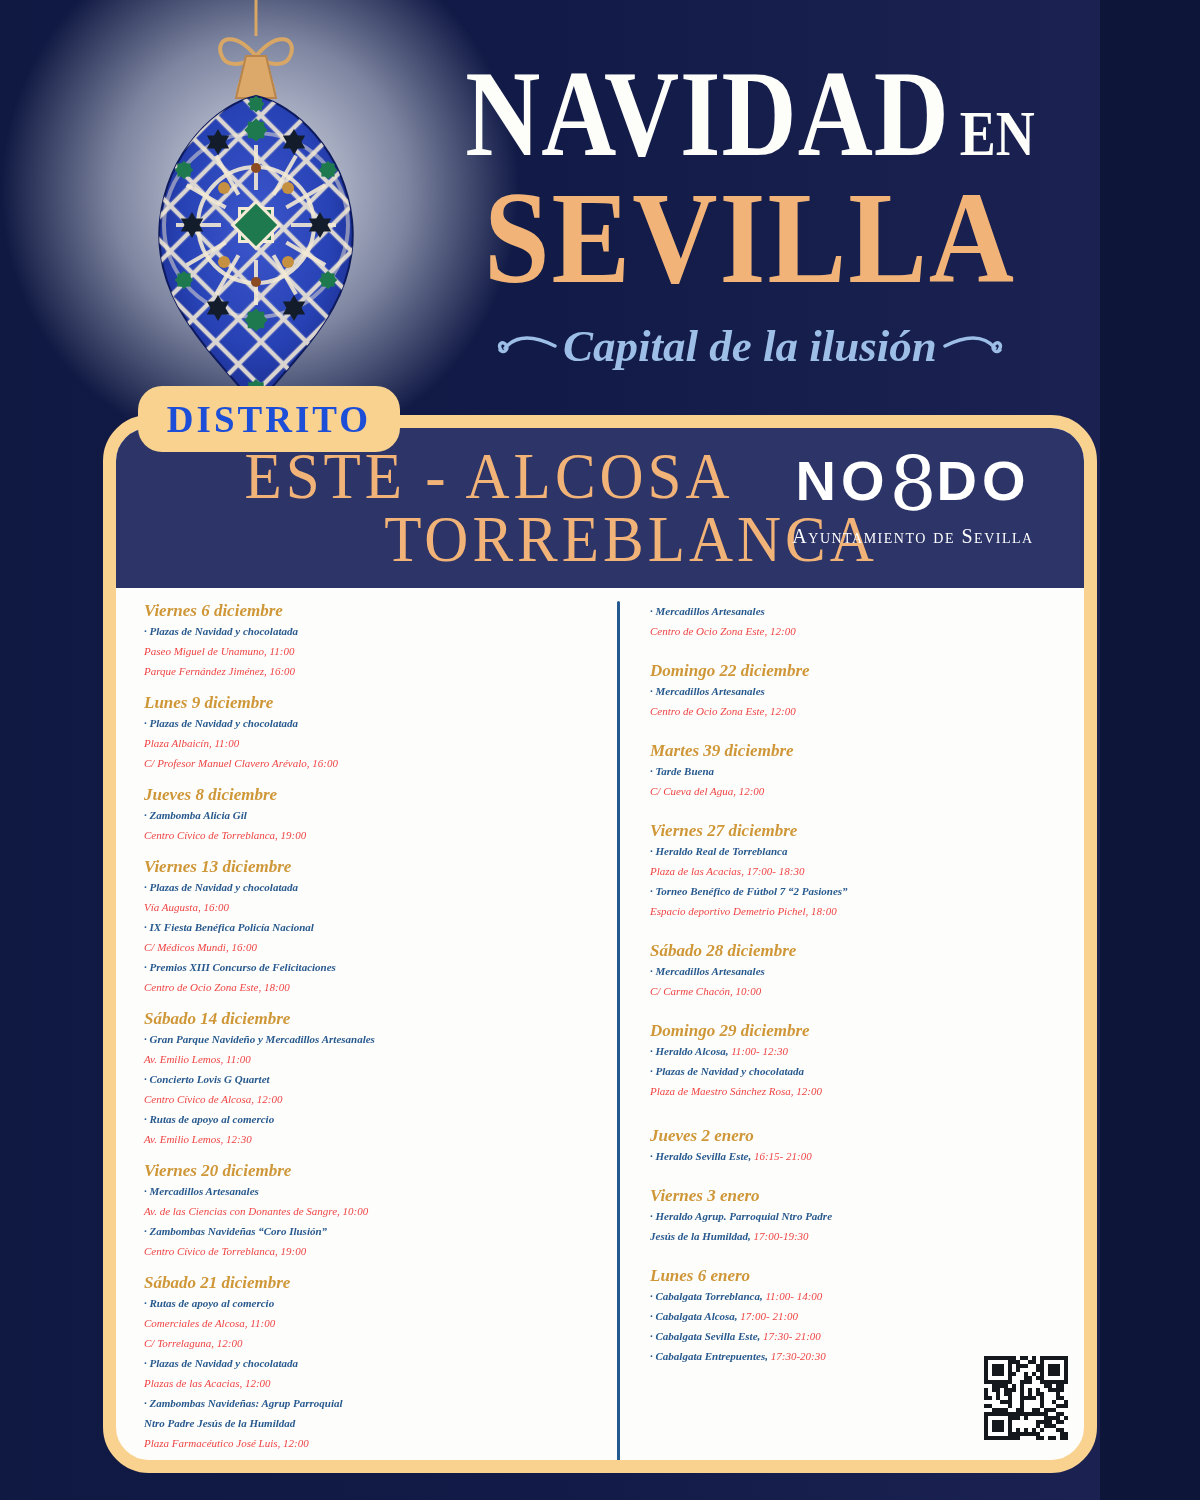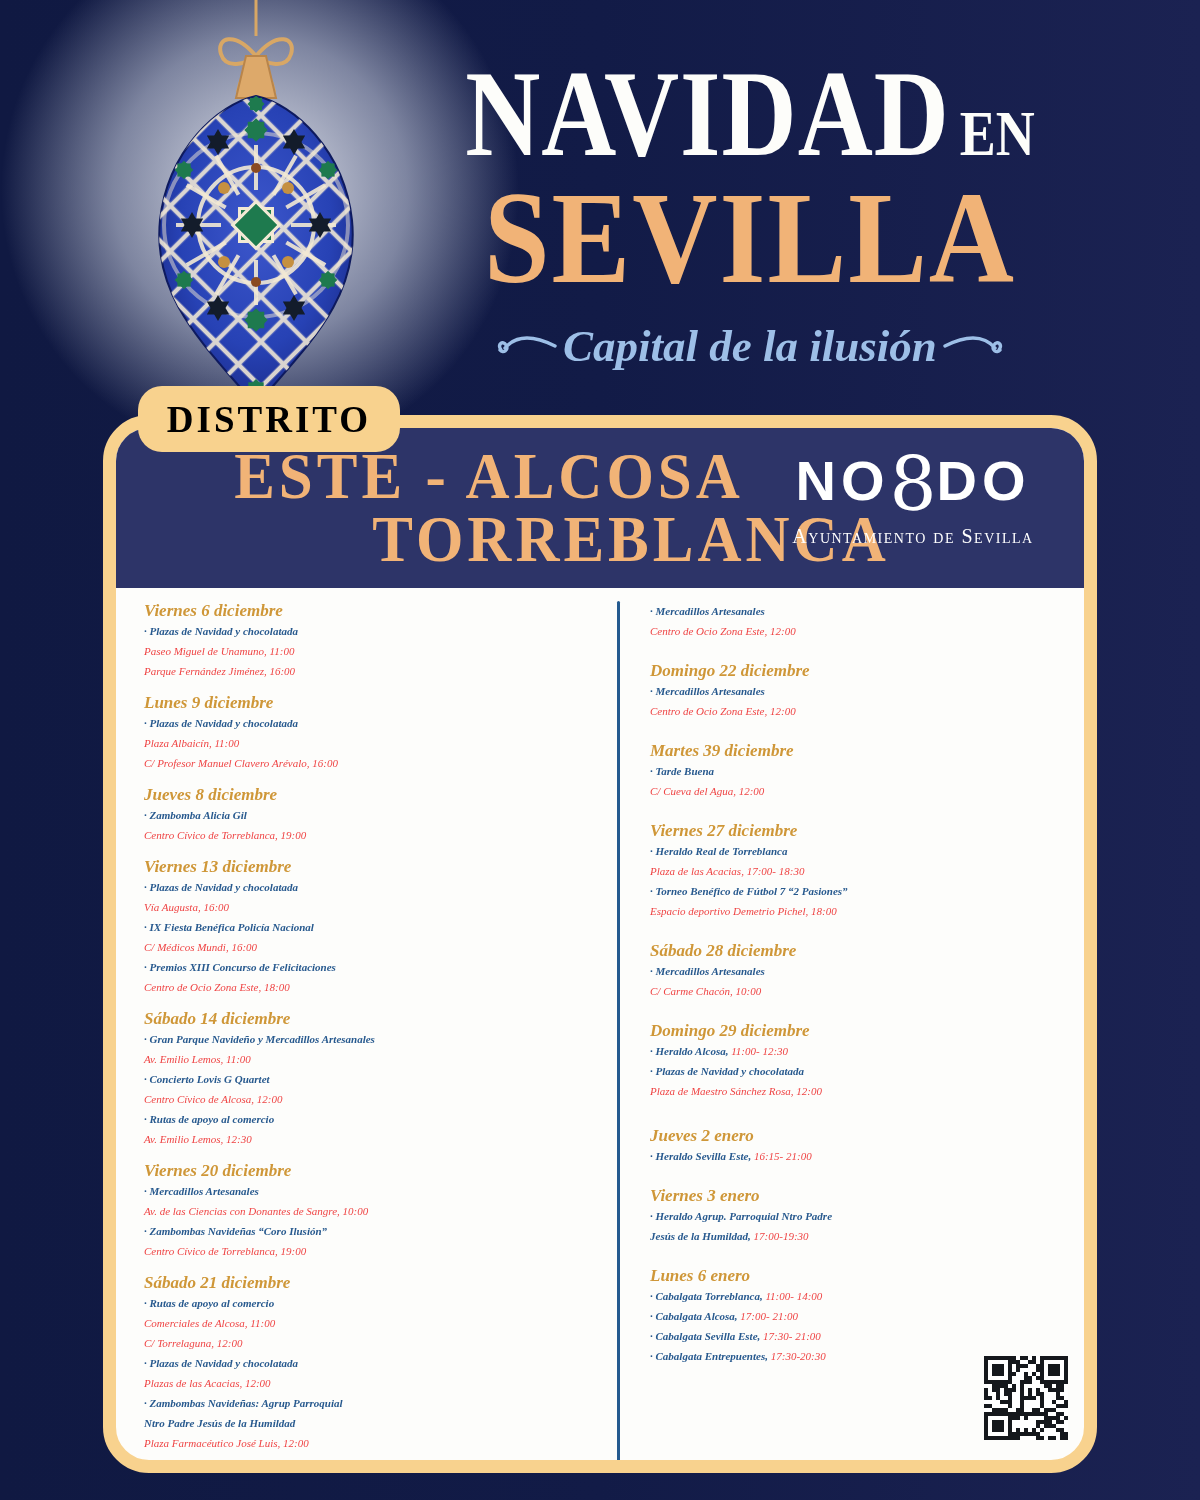--- a/index.html
+++ b/index.html
@@ -1,44 +1,44 @@
 <!DOCTYPE html>
 <html><head>
 <meta charset="utf-8">
 <style>
   html,body{margin:0;padding:0;}
   body{font-family:"Liberation Serif", serif; background:#0d1538;}
-  .poster{position:relative;width:1200px;height:1500px;overflow:hidden;
+  .poster{position:relative;width:1100px;height:1500px;overflow:hidden;
     background:linear-gradient(90deg,#101942 0%,#121b47 50%,#1b2252 100%);}
   
   .glow{position:absolute;left:-90px;top:-170px;width:700px;height:720px;
     background:radial-gradient(closest-side,rgba(230,233,242,0.95) 0%,rgba(215,221,236,0.55) 42%,rgba(18,27,71,0) 74%);
     pointer-events:none;}
   .ornament{position:absolute;left:134px;top:0;}
   
   .title-block{position:absolute;left:415px;top:52px;width:670px;text-align:center;color:#fdfdfa;}
   .t1{display:flex;justify-content:center;align-items:baseline;font-weight:700;line-height:1;
       transform:scaleY(1.18);transform-origin:center top;}
   .t1 .big{font-size:104px;letter-spacing:1px;}
   .t1 .small{font-size:54px;margin-left:10px;}
   .t2{font-size:118px;font-weight:700;line-height:1;color:#f1b377;margin-top:16px;
       transform:scaleY(1.12);transform-origin:center top;letter-spacing:2px;}
   .tagline{margin-top:30px;display:flex;align-items:center;justify-content:center;gap:4px;
       font-size:45px;font-style:italic;font-weight:700;color:#9dbfe7;}
   .flourish{flex:0 0 auto;}
   
   .pill{position:absolute;left:138px;top:386px;width:262px;height:66px;background:#f8d28e;
     border-radius:24px;display:flex;align-items:center;justify-content:center;z-index:6;}
-  .pill span{color:#000000;font-size:37px;font-weight:700;letter-spacing:3px;}
+  .pill span{color:#1d4ed8;font-size:37px;font-weight:700;letter-spacing:3px;}
   
   .card{position:absolute;left:103px;top:415px;width:994px;height:1058px;box-sizing:border-box;
     border:13px solid #f8d28e;border-radius:46px;background:#fdfdfb;overflow:hidden;z-index:2;
     display:flex;flex-direction:column;}
   .district-panel{position:relative;height:160px;background:#2d3468;flex:0 0 auto;}
-  .district-name{position:absolute;left:28px;top:14px;width:690px;color:#f1b377;font-weight:700;text-align:center;}
+  .district-name{position:absolute;left:28px;top:14px;width:690px;color:#f1b377;font-weight:400;text-align:center;}
   .dn1{font-size:61px;line-height:1.04;letter-spacing:4px;transform:scaleY(1.08);transform-origin:center top;}
   .dn2{font-size:61px;line-height:1.04;letter-spacing:4px;transform:translateX(142px) scaleY(1.08);transform-origin:center top;}
   .logo-block{position:absolute;right:36px;top:16px;width:270px;text-align:center;color:#ffffff;}
   .logo-main{font-family:"Liberation Sans",sans-serif;font-weight:700;font-size:56px;letter-spacing:5px;line-height:1.1;}
   .logo-eight{font-family:"DejaVu Serif",serif;font-weight:400;font-size:74px;vertical-align:-10px;letter-spacing:0;}
   .logo-sub{font-variant:small-caps;font-size:20px;letter-spacing:1.5px;}
   
   .white-area{flex:1 1 auto;display:flex;padding:13px 6px 16px 28px;box-sizing:border-box;}
   .col{box-sizing:border-box;font-style:italic;}
   .col-left{width:473px;flex:0 0 auto;}

